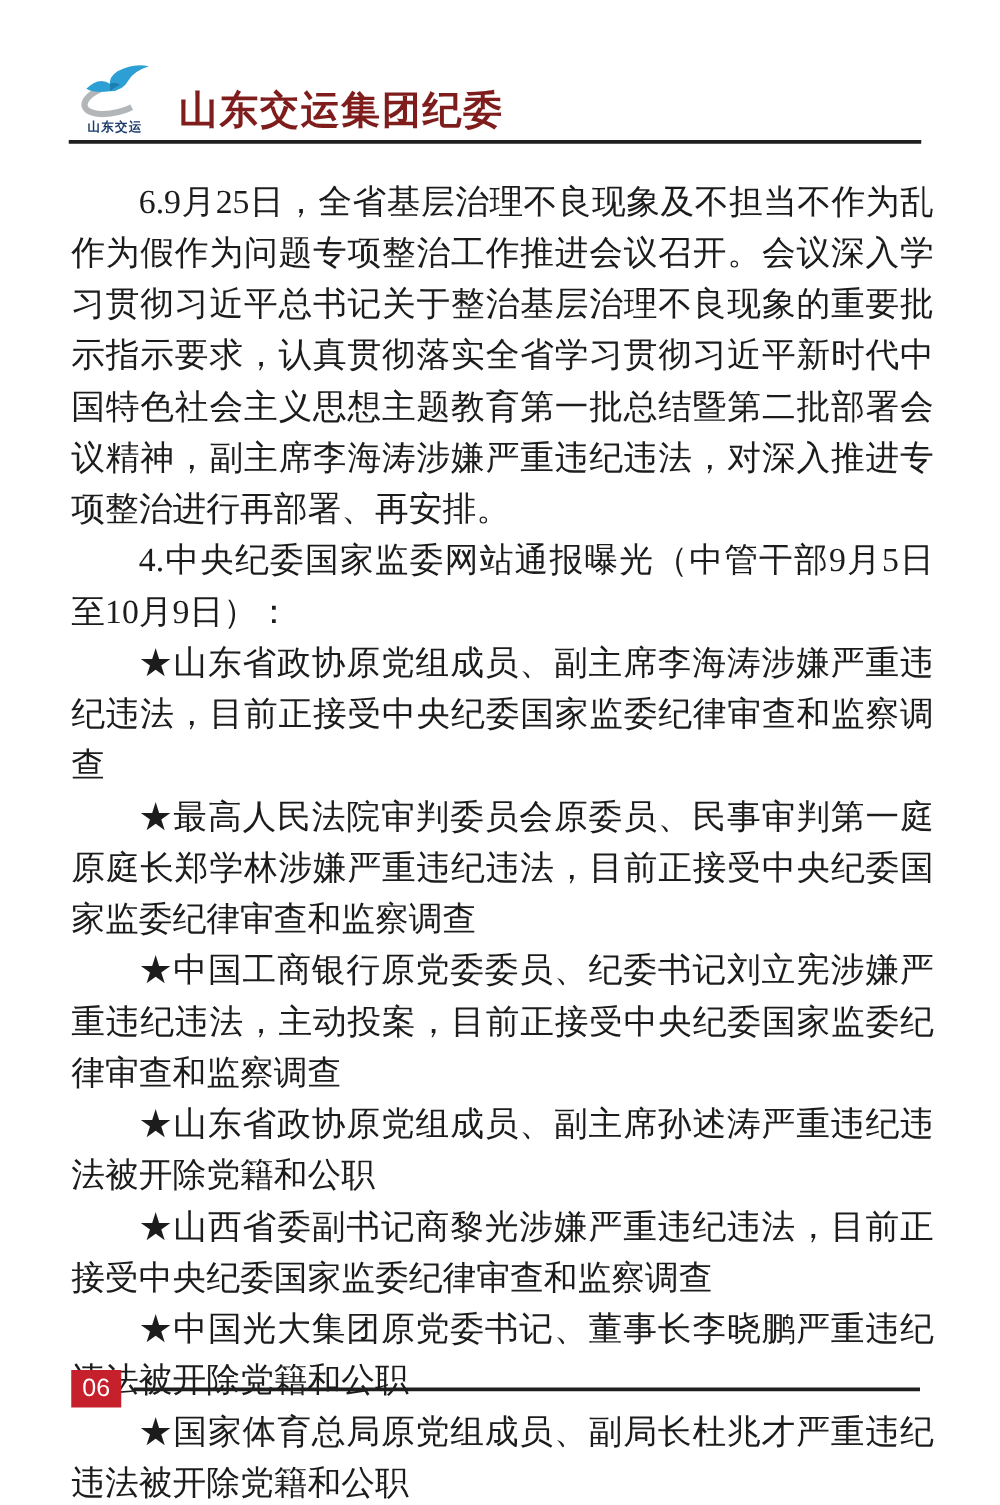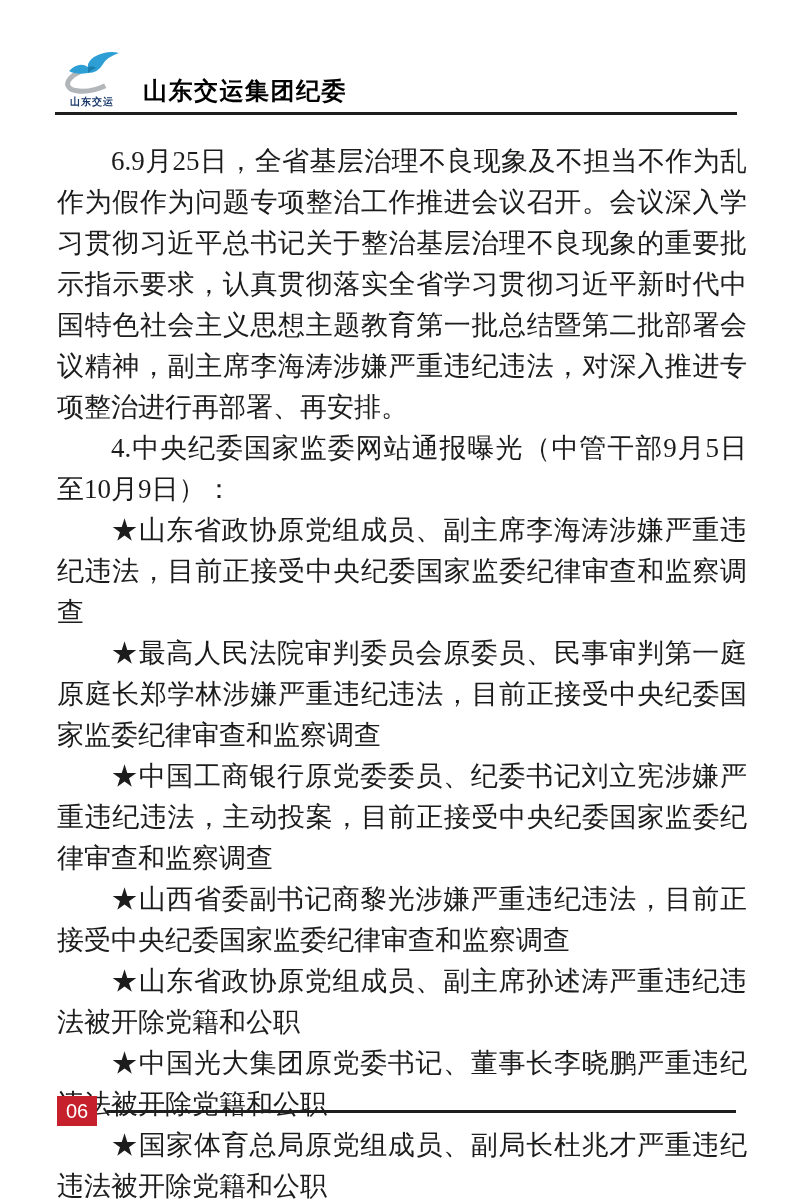--- a/index.html
+++ b/index.html
@@ -35,23 +35,23 @@
     font-family: "Liberation Sans", sans-serif;
     font-size: 10px;
     font-weight: 700;
     color: #1a3a6b;
     letter-spacing: 1px;
     margin-top: 1px;
     white-space: nowrap;
   }
   .page-title {
     font-family: "Liberation Sans", "DejaVu Sans", sans-serif;
-    font-size: 24px;
+    font-size: 31px;
     font-weight: 700;
-    color: #000000;
+    color: #7f1d1d;
     letter-spacing: 1.5px;
     line-height: 1;
     padding-bottom: 6px;
     white-space: nowrap;
   }
   .header-rule {
     position: absolute;
     left: 55px;
     top: 112px;
     width: 682px;
@@ -127,22 +127,22 @@
   </div>
 
   <div class="header-rule"></div>
 
   <div class="content">
     <p>6.9月25日，全省基层治理不良现象及不担当不作为乱作为假作为问题专项整治工作推进会议召开。会议深入学习贯彻习近平总书记关于整治基层治理不良现象的重要批示指示要求，认真贯彻落实全省学习贯彻习近平新时代中国特色社会主义思想主题教育第一批总结暨第二批部署会议精神，副主席李海涛涉嫌严重违纪违法，对深入推进专项整治进行再部署、再安排。</p>
     <p>4.中央纪委国家监委网站通报曝光（中管干部9月5日至10月9日）：</p>
     <p>★山东省政协原党组成员、副主席李海涛涉嫌严重违纪违法，目前正接受中央纪委国家监委纪律审查和监察调查</p>
     <p>★最高人民法院审判委员会原委员、民事审判第一庭原庭长郑学林涉嫌严重违纪违法，目前正接受中央纪委国家监委纪律审查和监察调查</p>
     <p>★中国工商银行原党委委员、纪委书记刘立宪涉嫌严重违纪违法，主动投案，目前正接受中央纪委国家监委纪律审查和监察调查</p>
+    <p>★山东省政协原党组成员、副主席孙述涛严重违纪违法被开除党籍和公职</p>
     <p>★山西省委副书记商黎光涉嫌严重违纪违法，目前正接受中央纪委国家监委纪律审查和监察调查</p>
-    <p>★山东省政协原党组成员、副主席孙述涛严重违纪违法被开除党籍和公职</p>
     <p>★中国光大集团原党委书记、董事长李晓鹏严重违纪违法被开除党籍和公职</p>
     <p>★国家体育总局原党组成员、副局长杜兆才严重违纪违法被开除党籍和公职</p>
   </div>
 
   <div class="footer">
     <div class="page-badge">06</div>
     <div class="footer-rule"></div>
   </div>
 
 </div>

